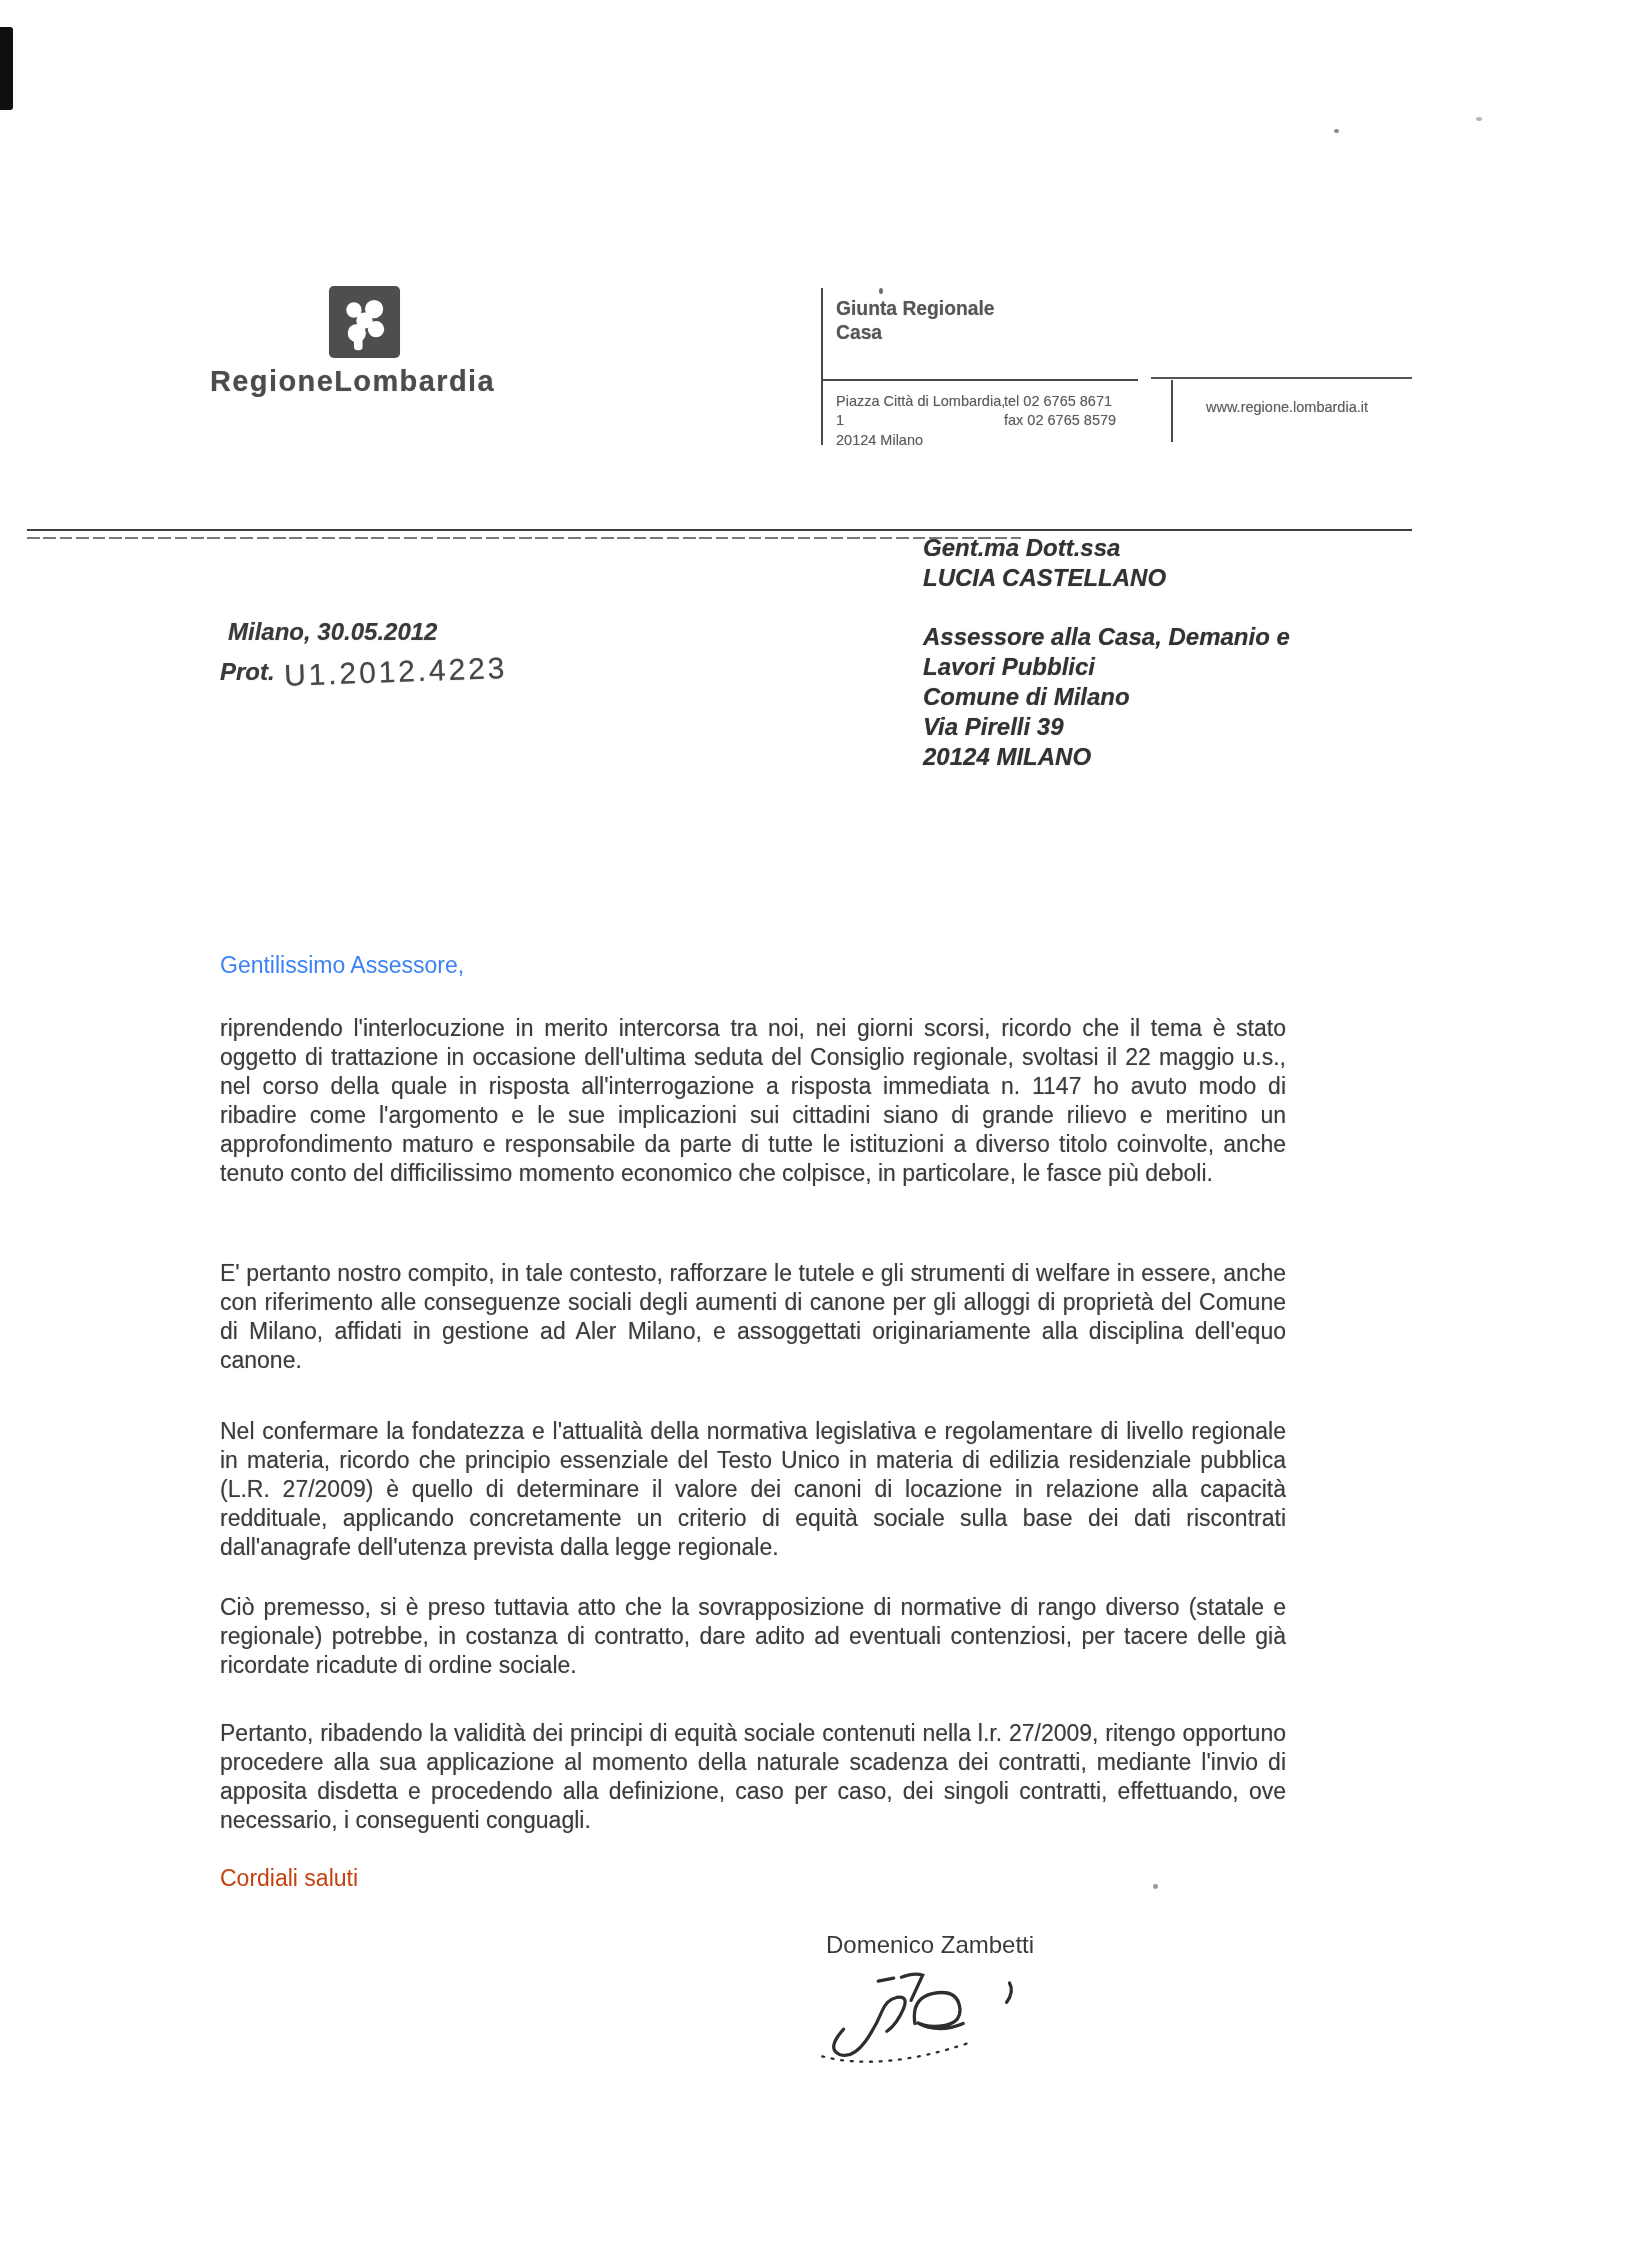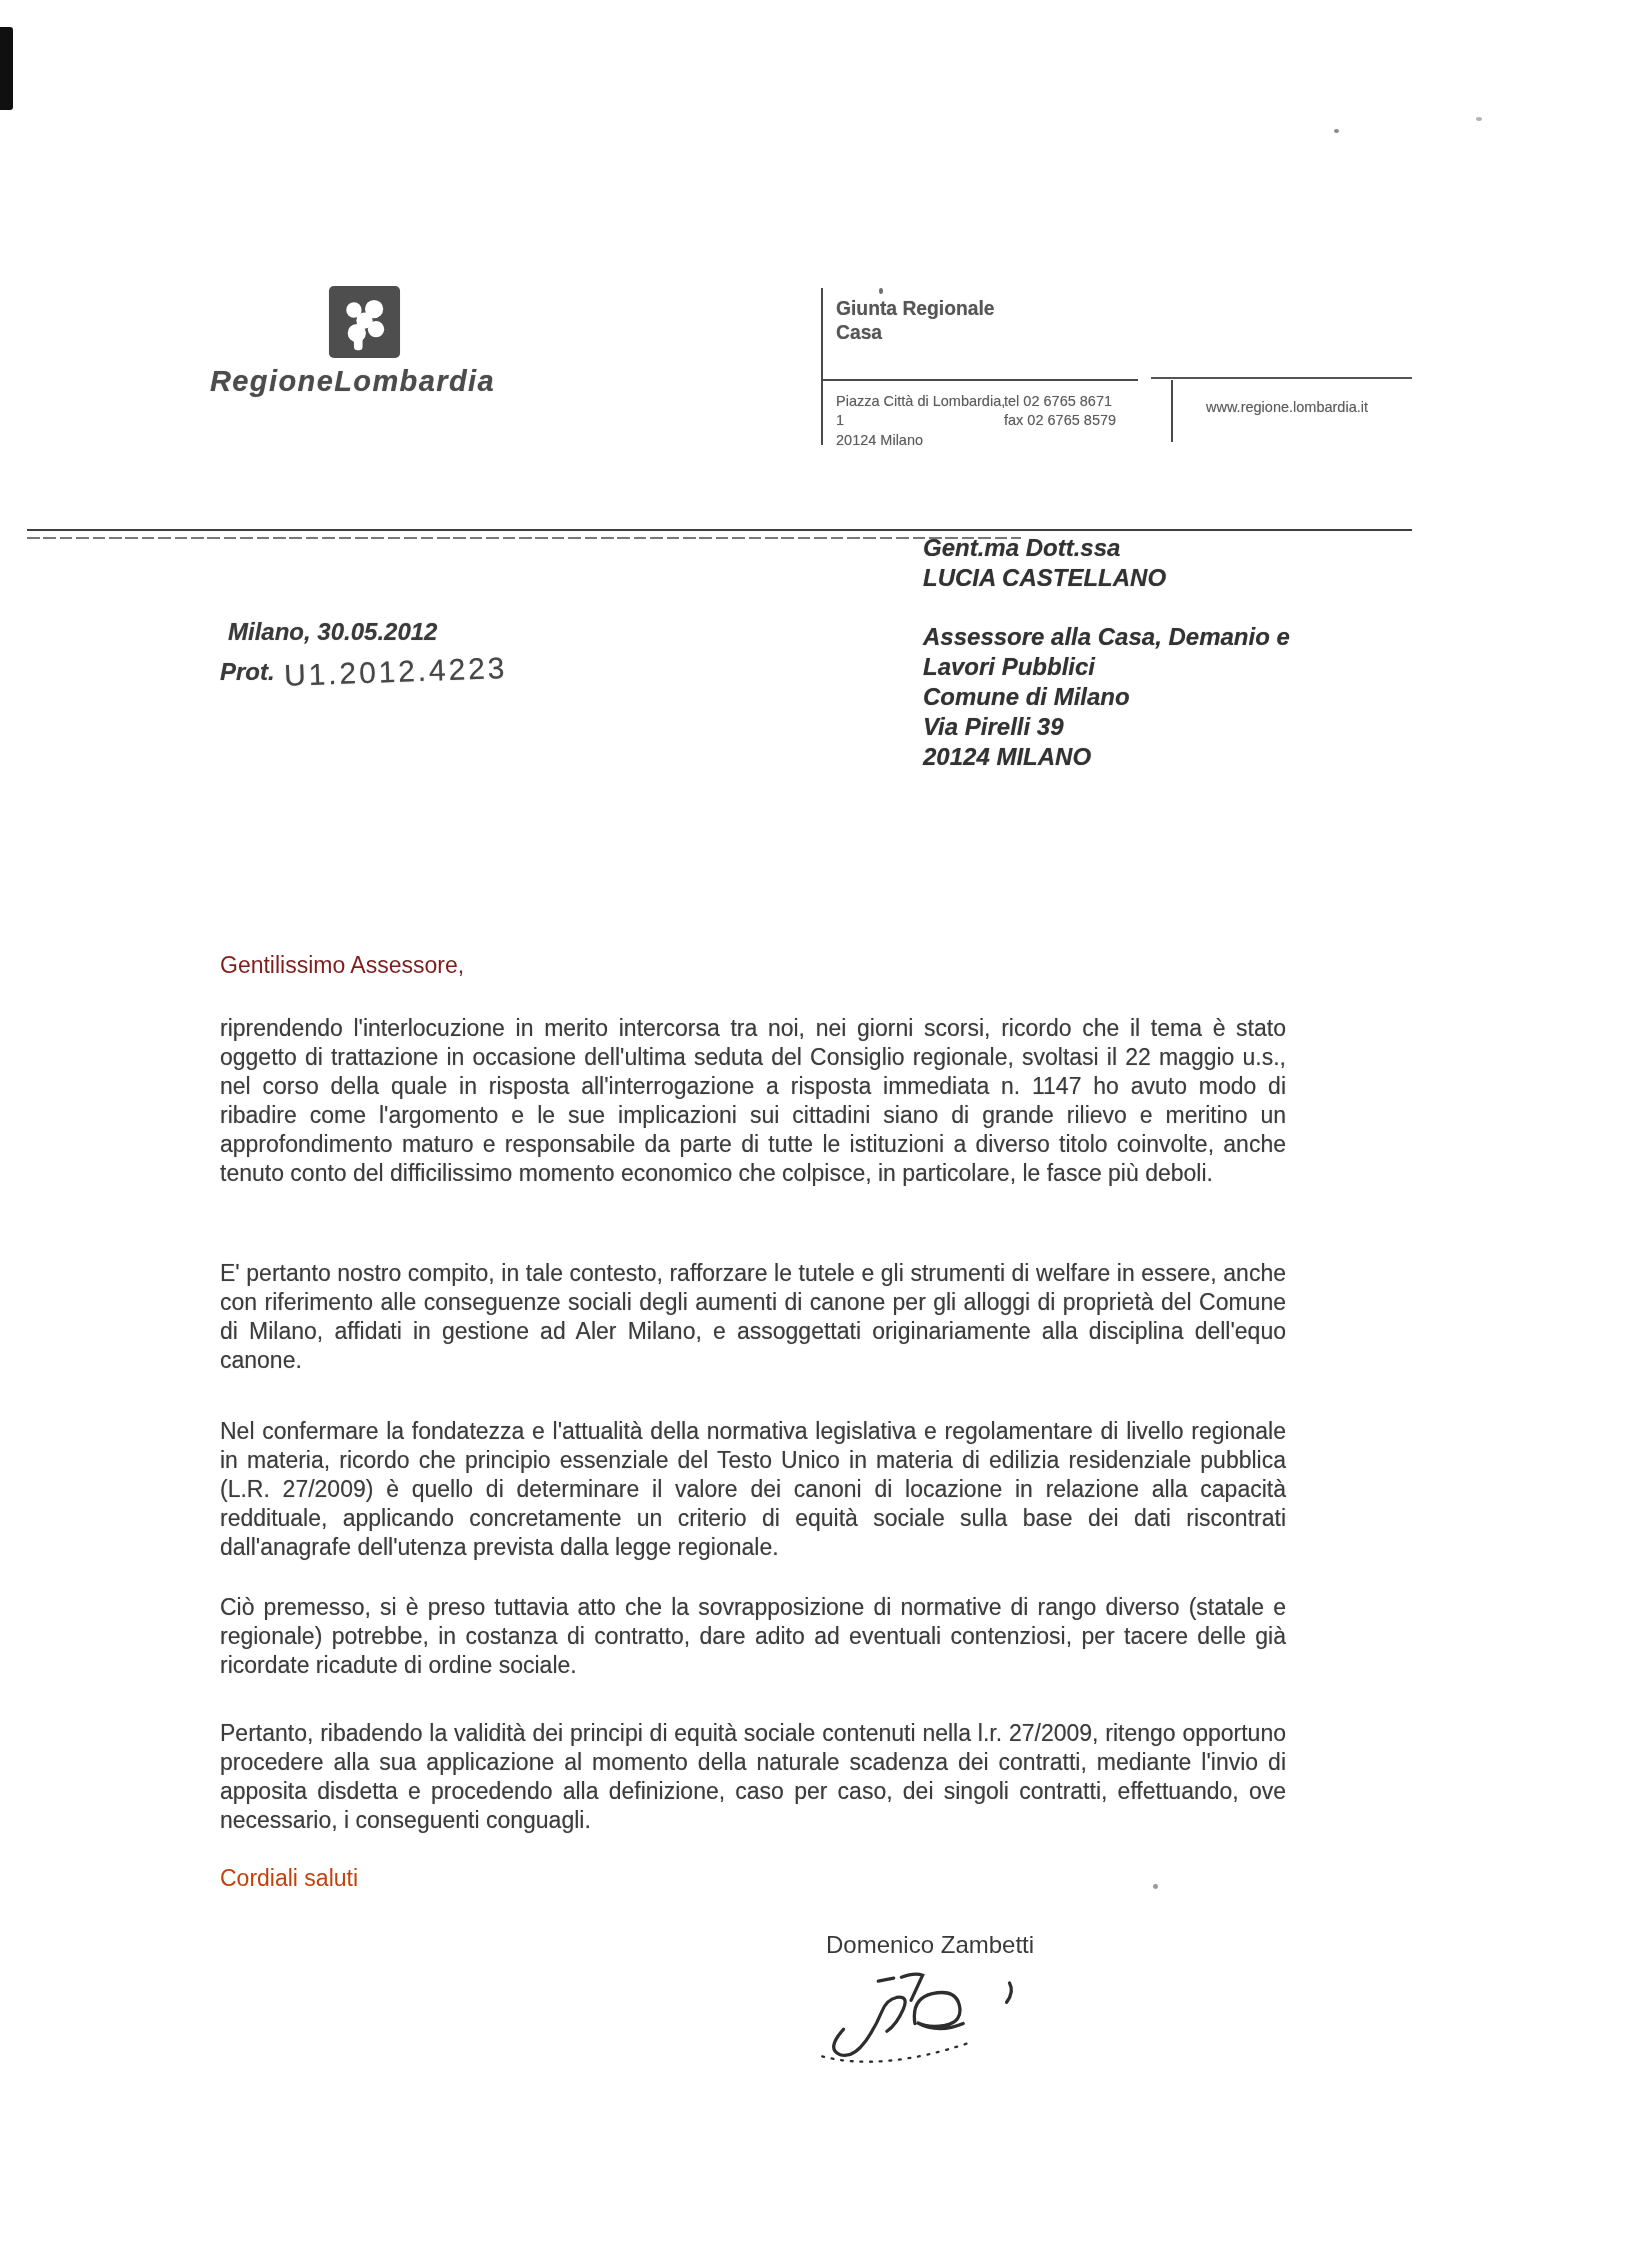--- a/index.html
+++ b/index.html
@@ -11,21 +11,21 @@
     color:#383838;
     overflow:hidden;
   }
   .abs{position:absolute;}
 
   
   .logo-box{left:328px;top:285px;width:73px;height:74px;}
   .logo-text{
     left:210px;top:365px;width:348px;
     font-size:29px;font-weight:bold;letter-spacing:1.4px;
-    color:#4c4c4c;text-shadow:0 0 1px rgba(70,70,70,.55);font-style:italic;
+    color:#4c4c4c;text-shadow:0 0 1px rgba(70,70,70,.55);
   }
   .hdr-vline1{left:821px;top:288px;width:1.9px;height:157px;background:#4a4a4a;}
   .hdr-vline2{left:1171px;top:380px;width:1.9px;height:62px;background:#4a4a4a;}
   .hdr-hline-a{left:821px;top:379px;width:317px;height:1.9px;background:#4a4a4a;}
   .hdr-hline-b{left:1151px;top:377px;width:261px;height:1.9px;background:#555;}
   .dept{
     left:836px;top:297px;width:290px;
     font-size:19.3px;font-weight:bold;color:#565656;line-height:24px;
     text-shadow:0 0 1px rgba(80,80,80,.5);
   }
@@ -72,21 +72,21 @@
     line-height:30px;text-shadow:0 0 1px rgba(50,50,50,.5);
   }
   .recipient .gap{height:29px;}
 
   
   .subject{
     left:220px;top:865px;width:1072px;
     font-size:24px;font-weight:bold;color:#343434;
     text-shadow:0 0 1px rgba(55,55,55,.5);
   }
-  .greeting{left:220px;top:952px;font-size:23px;color:#7f1d1d;}
+  .greeting{left:220px;top:952px;font-size:23px;color:#3b82f6;}
   .para{
     left:220px;width:1066px;
     font-size:23px;line-height:29px;color:#3c3c3c;
     text-align:justify;
     text-shadow:0 0 1px rgba(60,60,60,.45);
   }
   .p1{top:1014px;}
   .p2{top:1259px;}
   .p3{top:1417px;}
   .p4{top:1593px;}

